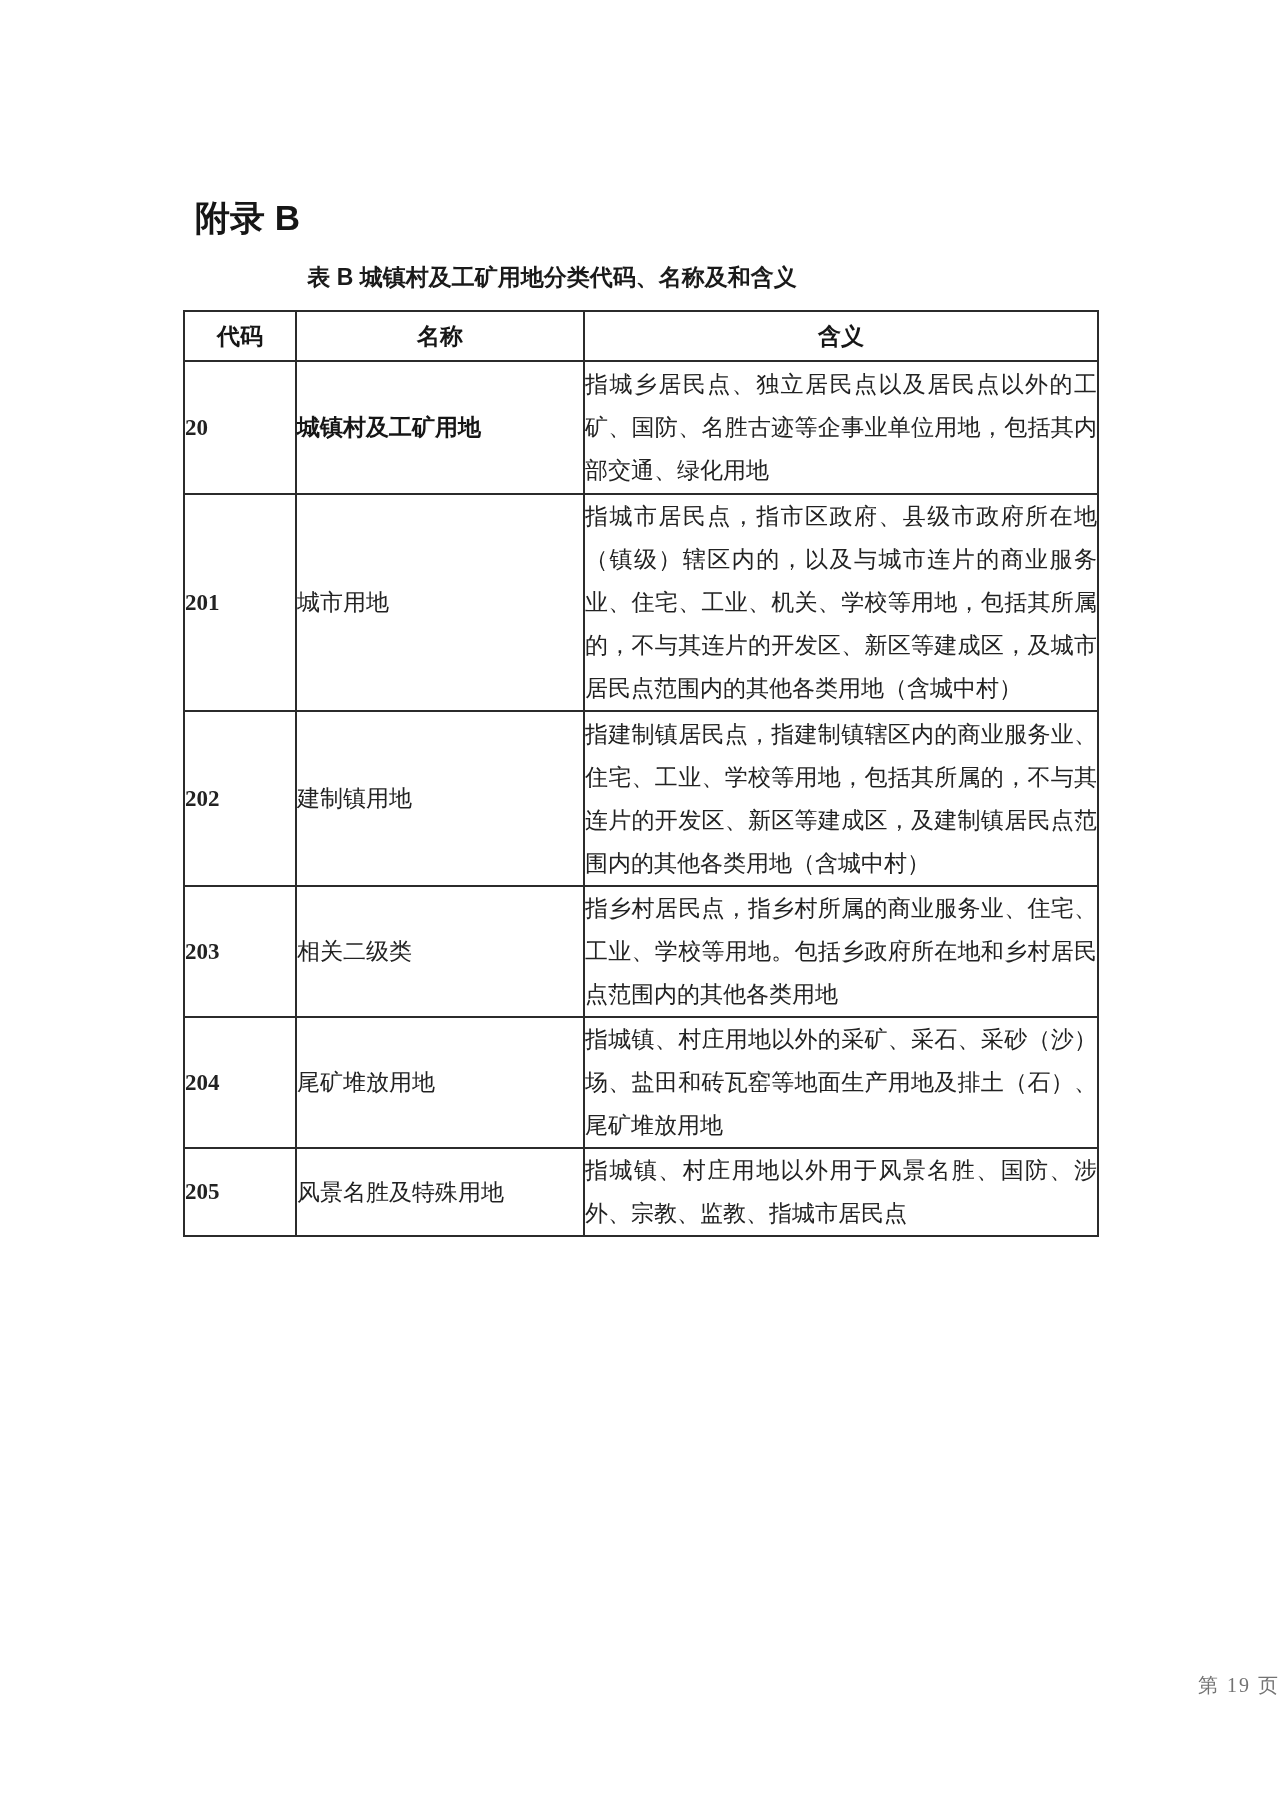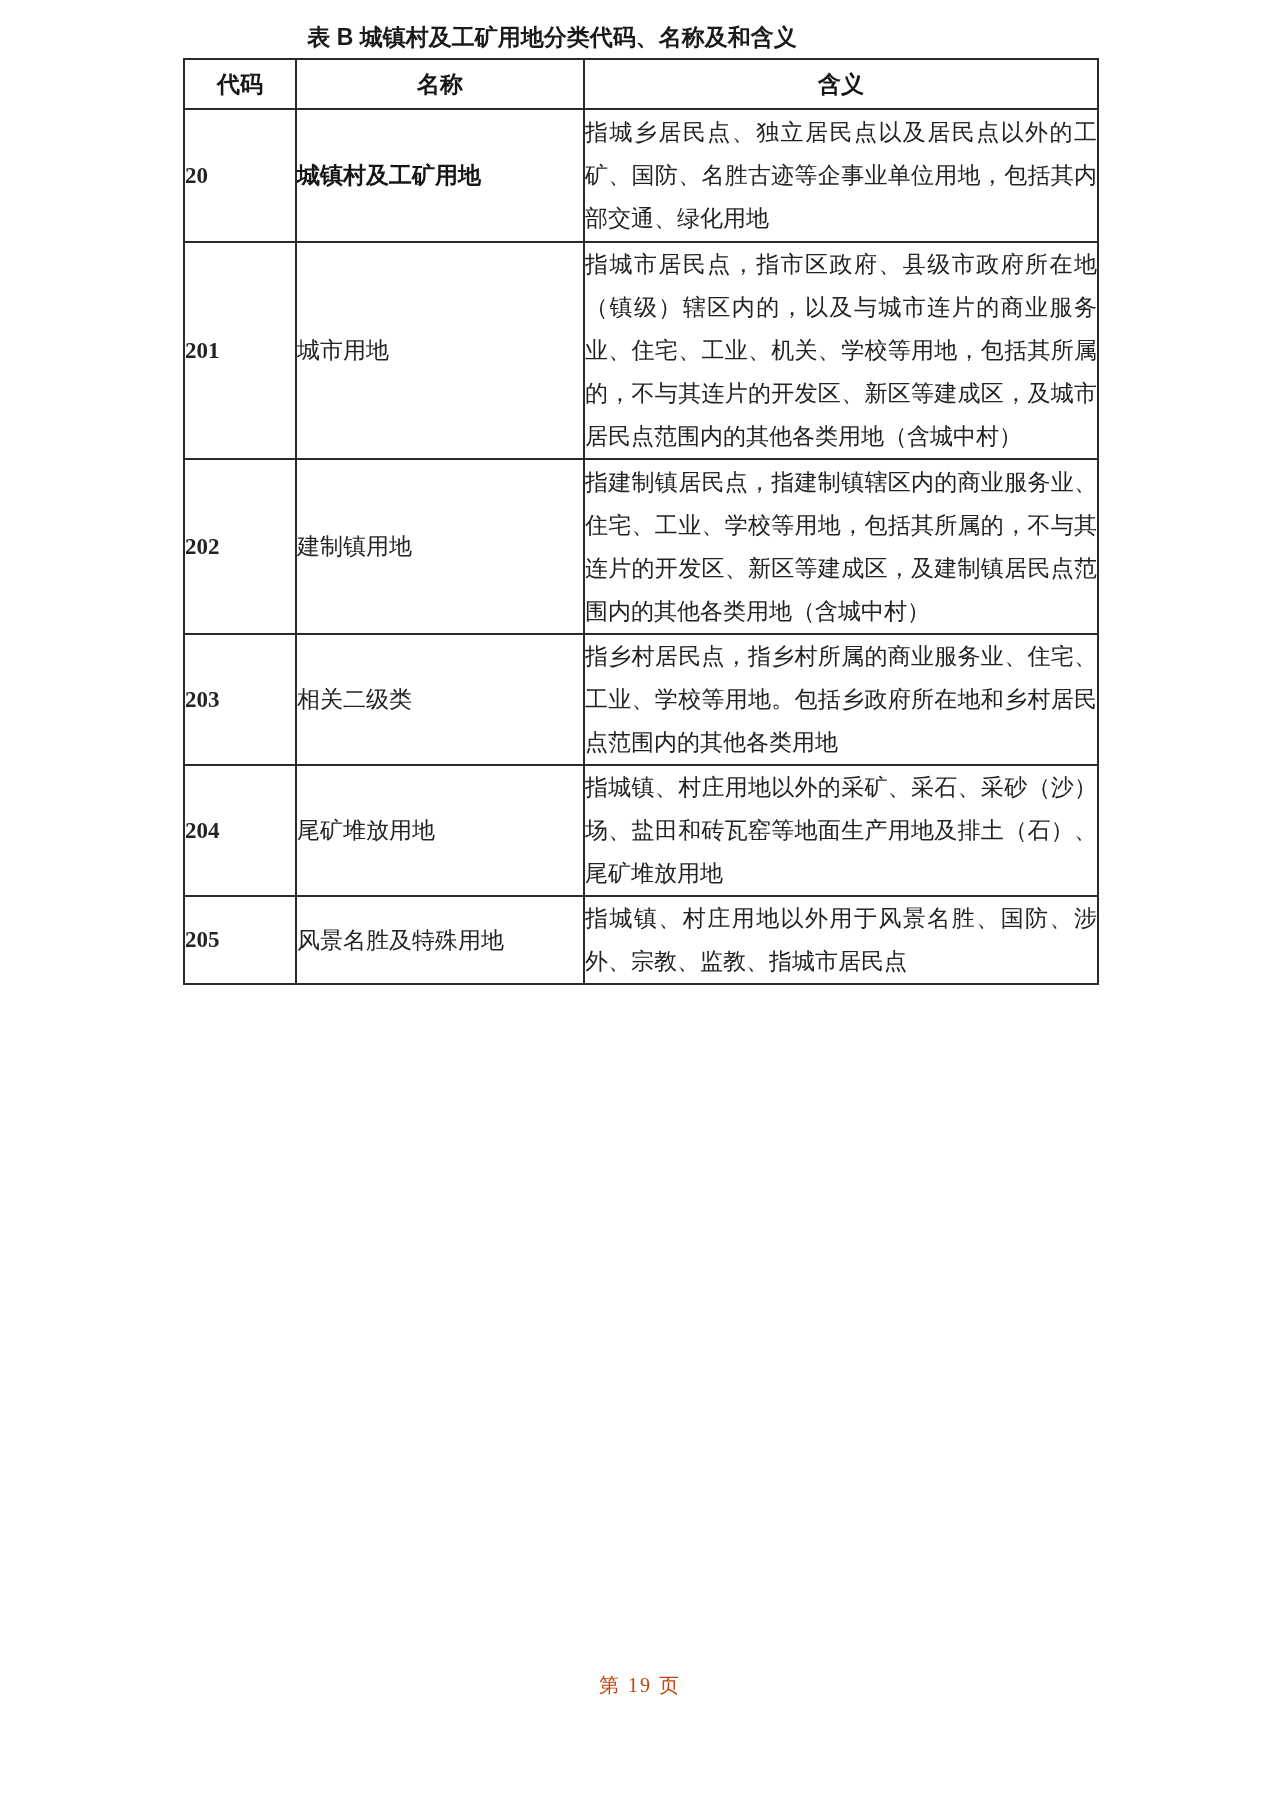--- a/index.html
+++ b/index.html
@@ -37,21 +37,21 @@
     width: 1104px;
     text-align: center;
     font-family: "Liberation Sans", "DejaVu Sans", sans-serif;
     font-weight: 700;
     font-size: 23px;
     color: #1a1a1a;
   }
   table.cls {
     border-collapse: collapse;
     table-layout: fixed;
-    margin-top: 5px;
+    margin-top: 17px;
     margin-left: 183px;
     width: 914px;
     background: #ffffff;
   }
   table.cls th, table.cls td {
     border: 2px solid #2b2b2b;
     padding: 0;
     vertical-align: middle;
     font-size: 23px;
     color: #222222;
@@ -107,31 +107,32 @@
   }
   .note-label {
     font-weight: 700;
     color: #161616;
   }
   .footer {
     position: absolute;
     top: 1672px;
     left: 0;
     width: 1280px;
-    text-align: center;
+    text-align: right;
     font-size: 20px;
-    color: #c2410c;
+    color: #737373;
     letter-spacing: 2px;
   }
 </style>
 </head>
 <body>
 
 <div class="page">
 
+  <h1 class="title">附录 B</h1>
 
 
   <div class="caption">表 B 城镇村及工矿用地分类代码、名称及和含义</div>
 
   <table class="cls">
     <colgroup>
       <col style="width:112px">
       <col style="width:288px">
       <col style="width:514px">
     </colgroup>

